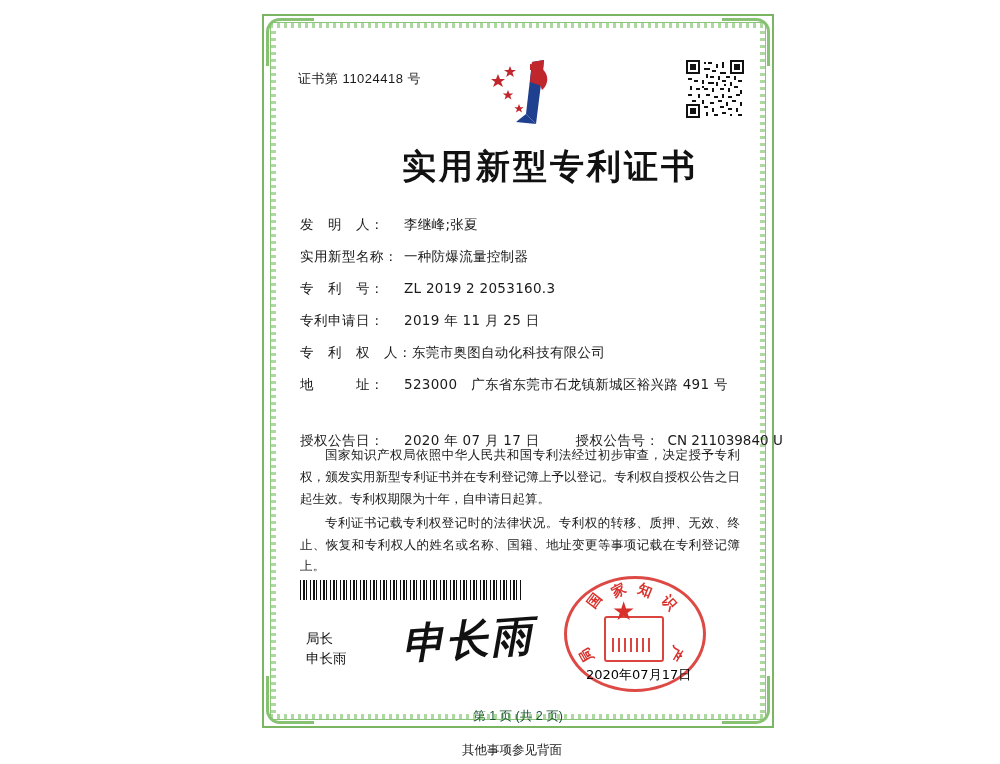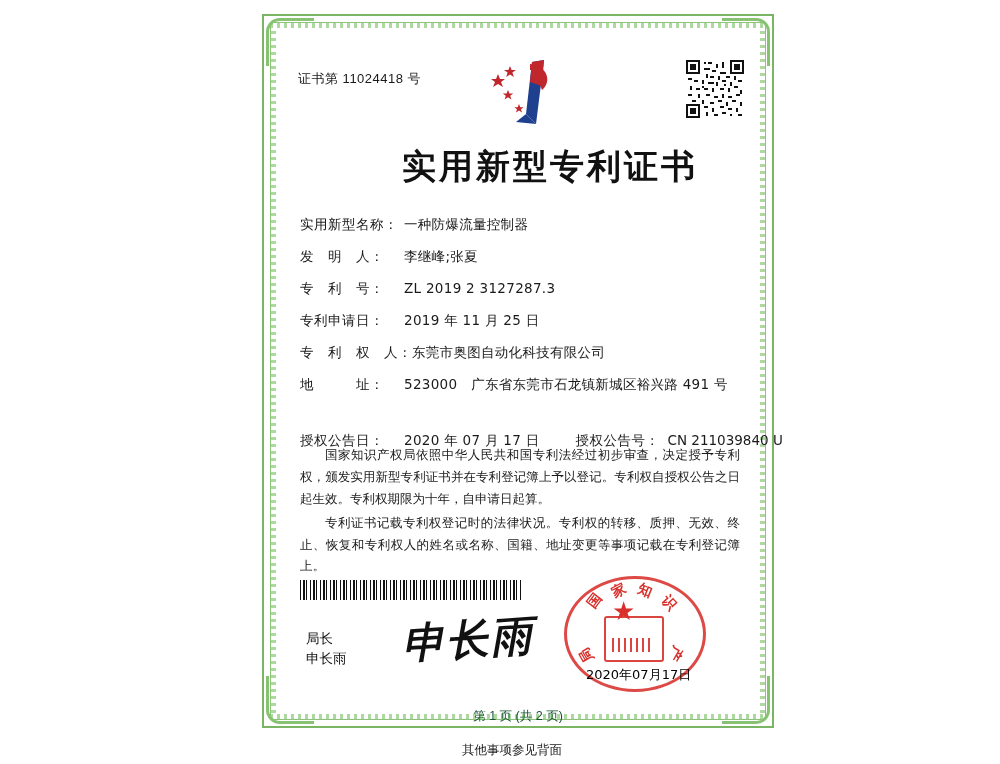--- a/index.html
+++ b/index.html
@@ -392,30 +392,30 @@
         <rect x="8" y="13" width="1" height="1"></rect>
           <rect x="19" y="12" width="1" height="1"></rect>
       </g>
     </svg>
   </div>
 
   <div class="doc-title">实用新型专利证书</div>
 
   <div class="fields">
     <div class="field-row">
+      <span class="field-label">发　明　人：</span>
+      <span class="field-value">李继峰;张夏</span>
+    </div>
+    <div class="field-row">
       <span class="field-label">实用新型名称：</span>
       <span class="field-value">一种防爆流量控制器</span>
     </div>
     <div class="field-row">
-      <span class="field-label">发　明　人：</span>
-      <span class="field-value">李继峰;张夏</span>
-    </div>
-    <div class="field-row">
       <span class="field-label">专　利　号：</span>
-      <span class="field-value">ZL 2019 2 3127287.3</span>
+      <span class="field-value">ZL 2019 2 2053160.3</span>
     </div>
     <div class="field-row">
       <span class="field-label">专利申请日：</span>
       <span class="field-value">2019 年 11 月 25 日</span>
     </div>
     <div class="field-row">
       <span class="field-label">专　利　权　人：</span>
       <span class="field-value">东莞市奥图自动化科技有限公司</span>
     </div>
     <div class="field-row">

